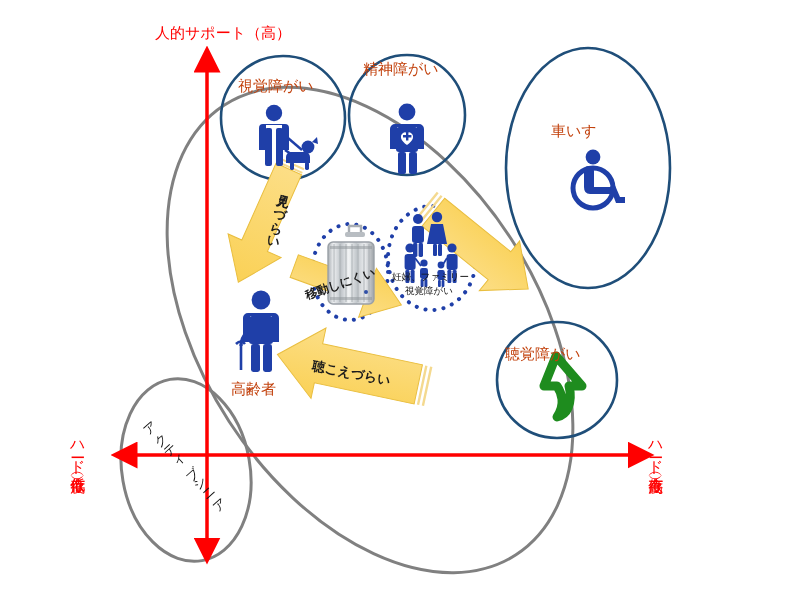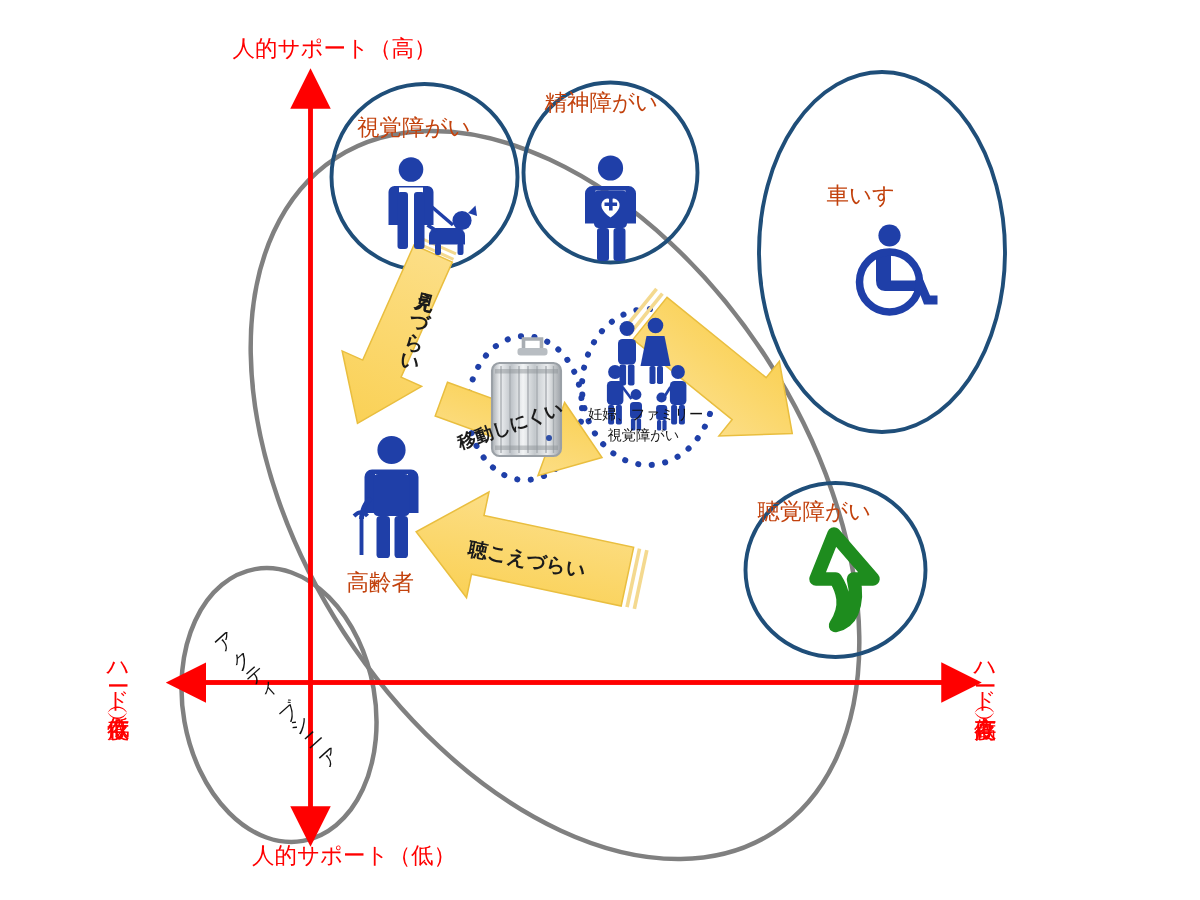--- a/index.html
+++ b/index.html
@@ -219,33 +219,32 @@
       <line x1="207" y1="50" x2="207" y2="560" stroke="#FF0000" stroke-width="3" marker-end="url(#arrR)"></line>
     </g>
     <g>
       <line x1="115" y1="455" x2="650" y2="455" stroke="#FF0000" stroke-width="3" marker-end="url(#arrR)"></line>
       <line x1="650" y1="455" x2="115" y2="455" stroke="#FF0000" stroke-width="3" marker-end="url(#arrR)"></line>
     </g>
   </svg>
 
   <div class="axis-label" style="left:155px;top:25px;">人的サポート（高）</div>
 
-  <div class="axis-label" style="left:168px;top:563px;">人的サポート（低）</div>
 
   <div class="axis-label vertical" style="left:70px;top:432px;">ハード依存度（低）</div>
 
   <div class="axis-label vertical" style="left:648px;top:432px;">ハード依存度（高）</div>
 
   <div class="grp-label" style="left:238px;top:78px;">視覚障がい</div>
 
   <div class="grp-label" style="left:363px;top:61px;">精神障がい</div>
 
   <div class="grp-label" style="left:551px;top:123px;">車いす</div>
 
-  <div class="grp-label" style="left:505px;top:334px;">聴覚障がい</div>
+  <div class="grp-label" style="left:505px;top:346px;">聴覚障がい</div>
 
   <div class="grp-label" style="left:231px;top:381px;">高齢者</div>
 
   <div class="small-label" style="left:392px;top:272px;">妊婦、ファミリー</div>
   <div class="small-label" style="left:405px;top:286px;">視覚障がい</div>
 
   <div class="arrow-text" style="left:278px;top:183px;
        writing-mode:vertical-rl;text-orientation:upright;transform:rotate(14deg);transform-origin:top left;">見えづらい</div>
 
   <div class="arrow-text" style="left:303px;top:288px;transform:rotate(-19deg);transform-origin:left top;font-size:12px;">移動しにくい</div>

